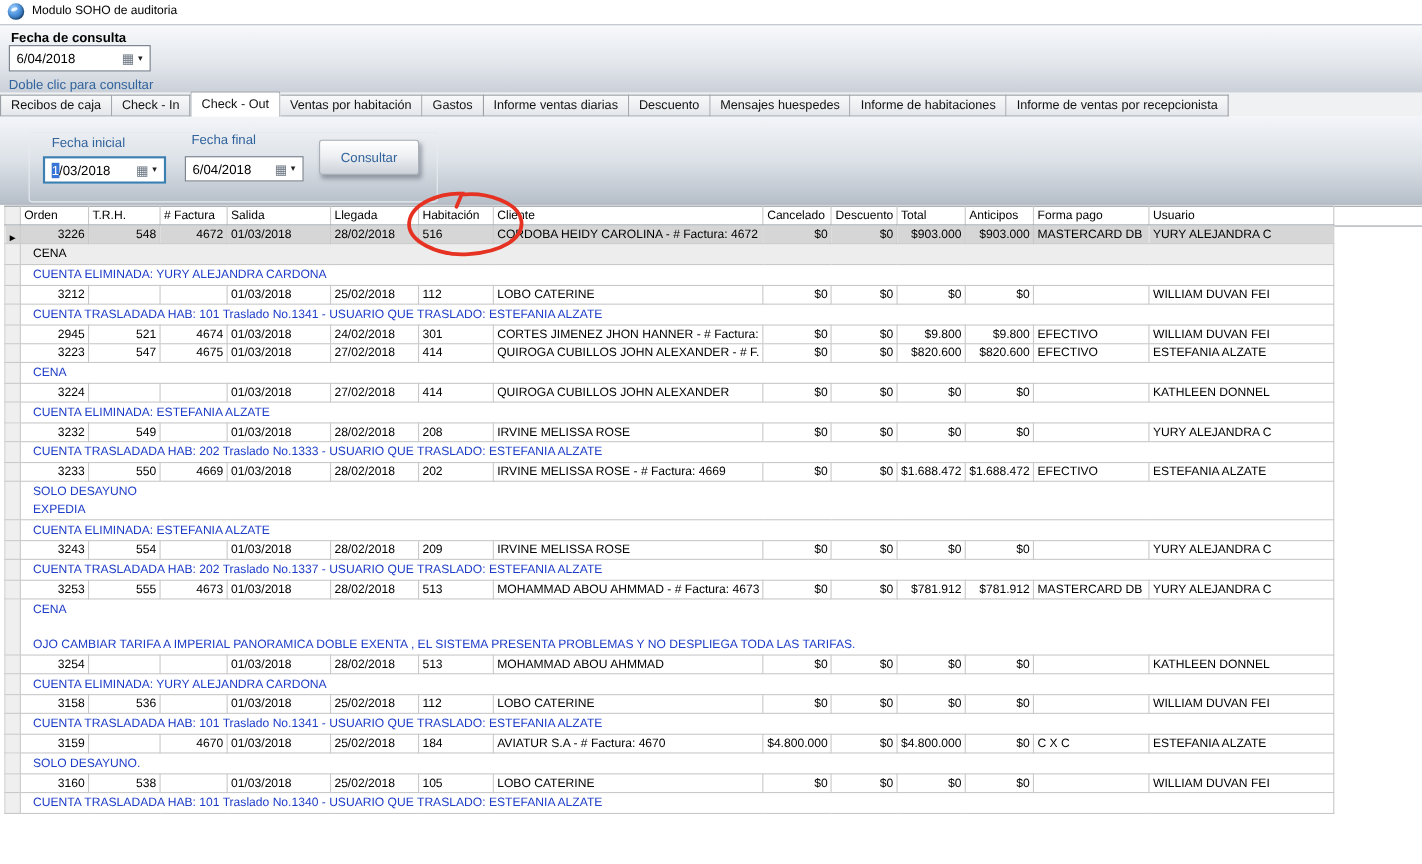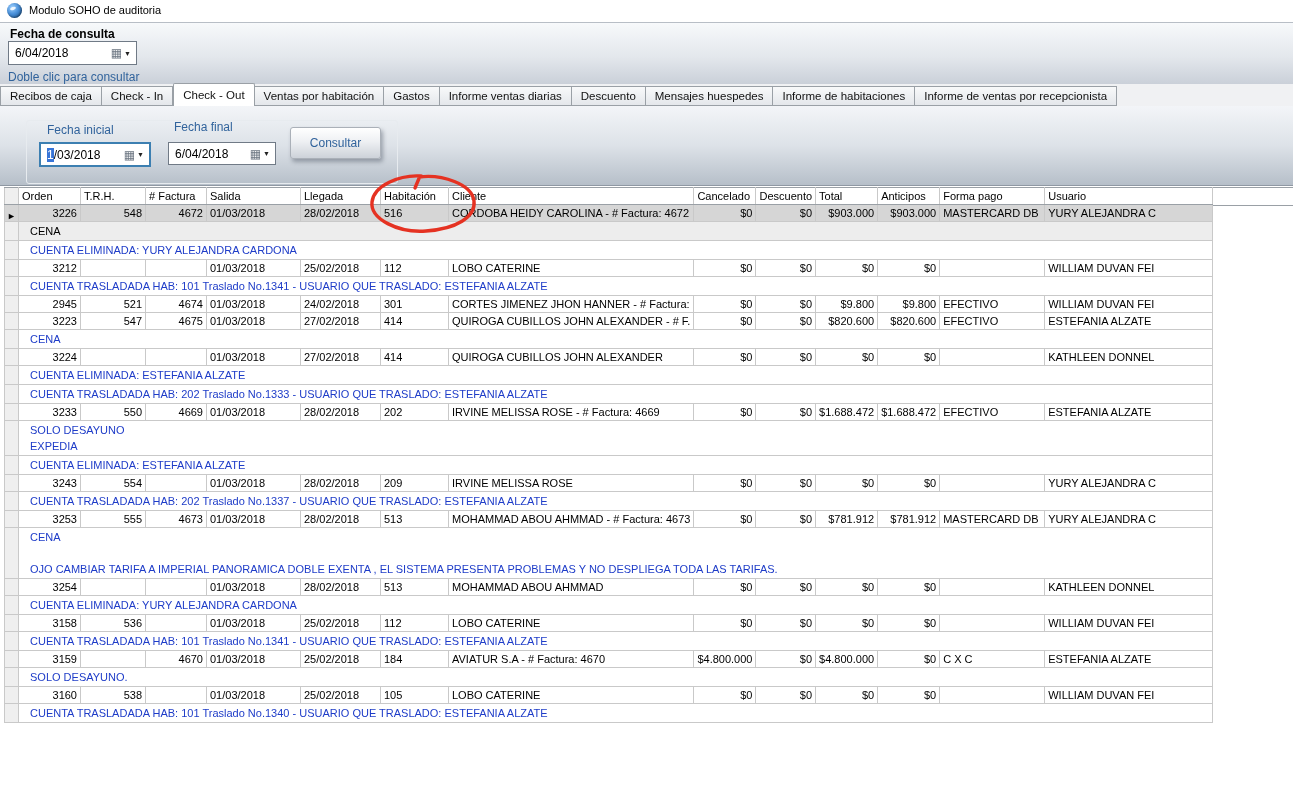--- a/index.html
+++ b/index.html
@@ -249,20 +249,36 @@
           <td class="num">$0</td>
           <td class="num">$0</td>
           <td class="num">$0</td>
           <td></td>
           <td>KATHLEEN DONNEL</td>
         </tr>
         <tr class="memo">
           <td class="selcol"></td>
           <td colspan="13" class="mtext" style="color: rgb(30, 60, 200);">CUENTA ELIMINADA: ESTEFANIA ALZATE</td>
         </tr>
+        <tr>
+          <td class="selcol"></td>
+          <td class="num">3232</td>
+          <td class="num">549</td>
+          <td class="num"></td>
+          <td>01/03/2018</td>
+          <td>28/02/2018</td>
+          <td>208</td>
+          <td>IRVINE MELISSA ROSE</td>
+          <td class="num">$0</td>
+          <td class="num">$0</td>
+          <td class="num">$0</td>
+          <td class="num">$0</td>
+          <td></td>
+          <td>YURY ALEJANDRA C</td>
+        </tr>
         <tr class="memo">
           <td class="selcol"></td>
           <td colspan="13" class="mtext" style="color: rgb(30, 60, 200);">CUENTA TRASLADADA HAB: 202 Traslado No.1333 - USUARIO QUE TRASLADO: ESTEFANIA ALZATE</td>
         </tr>
         <tr>
           <td class="selcol"></td>
           <td class="num">3233</td>
           <td class="num">550</td>
           <td class="num">4669</td>
           <td>01/03/2018</td>

